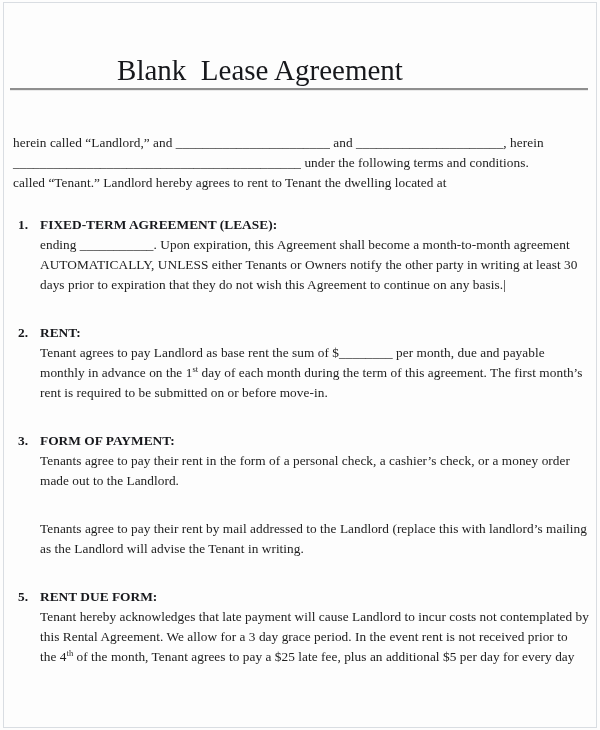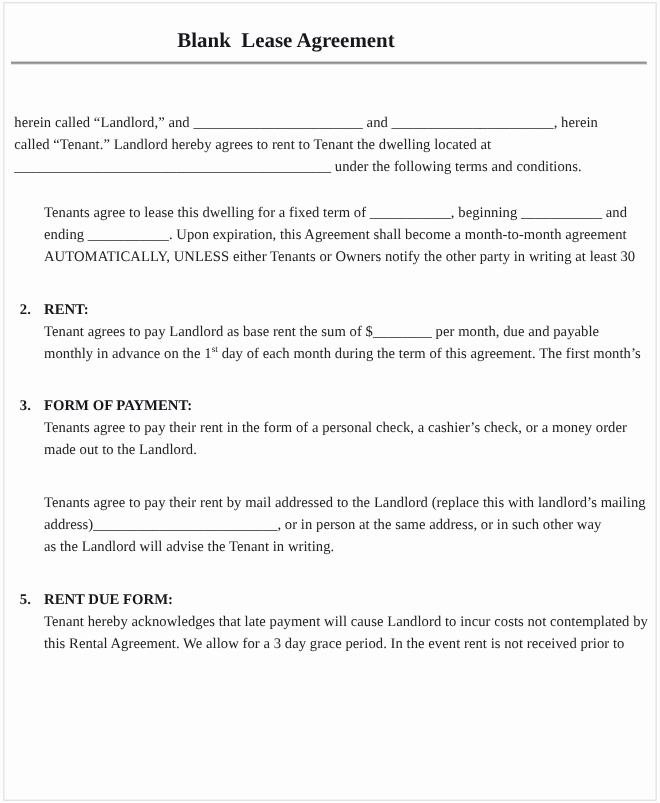--- a/index.html
+++ b/index.html
@@ -18,24 +18,24 @@
     box-sizing:border-box;
   }
   
   .page::after {
     content:"";
     position:absolute; inset:2px 3px 2px 3px;
     border:1px solid #d9dde2;
     pointer-events:none;
   }
   .title {
-    margin:26px 80px 0 0;
+    margin:58px 80px 0 0;
     text-align:center;
-    font-size:19px;
-    font-weight:bold;
+    font-size:29px;
+    font-weight:normal;
     line-height:24px;
     white-space:pre;
     color:#17181c;
   }
   .title-rule {
     margin:6px 12px 0 10px;
     height:2px;
     background:#8f8f8f;
     border-bottom:1px solid #eaeaea;
   }
@@ -61,53 +61,55 @@
   sup { font-size:8.5px; vertical-align:super; line-height:0; }
 </style>
 </head>
 <body>
 
 <div class="page">
   <h1 class="title">Blank  Lease Agreement</h1>
   <div class="title-rule"></div>
   <div class="intro">
       <div class="line">herein called “Landlord,” and _______________________ and ______________________, herein</div>
+      <div class="line">___________________________________________ under the following terms and conditions.</div>
       <div class="line">called “Tenant.”  Landlord hereby agrees to rent to Tenant the dwelling located at</div>
-      <div class="line">___________________________________________ under the following terms and conditions.</div>
     </div>
   <div class="sections">
       <div class="section">
+        <div class="sec-row"><span class="sec-num">1.</span><span class="sec-head">FIXED-TERM AGREEMENT (LEASE):</span></div>
         <div class="sec-body">
-          <div class="line">Tenants agree to lease this dwelling for a fixed term of ___________, beginning ___________ and</div>
           <div class="line">ending ___________.  Upon expiration, this Agreement shall become a month-to-month agreement</div>
           <div class="line">AUTOMATICALLY, UNLESS either Tenants or Owners notify the other party in writing at least 30</div>
+          <div class="line">days prior to expiration that they do not wish this Agreement to continue on any basis.|</div>
         </div>
       </div>
       <div class="section">
         <div class="sec-row"><span class="sec-num">2.</span><span class="sec-head">RENT:</span></div>
         <div class="sec-body">
           <div class="line">Tenant agrees to pay Landlord as base rent the sum of $________ per month, due and payable</div>
           <div class="line">monthly in advance on the 1<sup>st</sup> day of each month during the term of this agreement.  The first month’s</div>
+          <div class="line">rent is required to be submitted on or before move-in.</div>
         </div>
       </div>
       <div class="section">
         <div class="sec-row"><span class="sec-num">3.</span><span class="sec-head">FORM OF PAYMENT:</span></div>
         <div class="sec-body">
           <div class="line">Tenants agree to pay their rent in the form of a personal check, a cashier’s check, or a money order</div>
           <div class="line">made out to the Landlord.</div>
         </div>
       </div>
       <div class="section">
         <div class="sec-body">
           <div class="line">Tenants agree to pay their rent by mail addressed to the Landlord (replace this with landlord’s mailing</div>
-          <div class="line">address)_________________________, or in person at the same address, or in such other way</div>
           <div class="line">as the Landlord will advise the Tenant in writing.</div>
         </div>
       </div>
       <div class="section">
         <div class="sec-row"><span class="sec-num">5.</span><span class="sec-head">RENT DUE FORM:</span></div>
         <div class="sec-body">
           <div class="line">Tenant hereby acknowledges that late payment will cause Landlord to incur costs not contemplated by</div>
           <div class="line">this Rental Agreement.  We allow for a 3 day grace period.  In the event rent is not received prior to</div>
+          <div class="line">the 4<sup>th</sup> of the month, Tenant agrees to pay a $25 late fee, plus an additional $5 per day for every day</div>
         </div>
       </div>
     </div>
 </div>
 
 </body></html>

